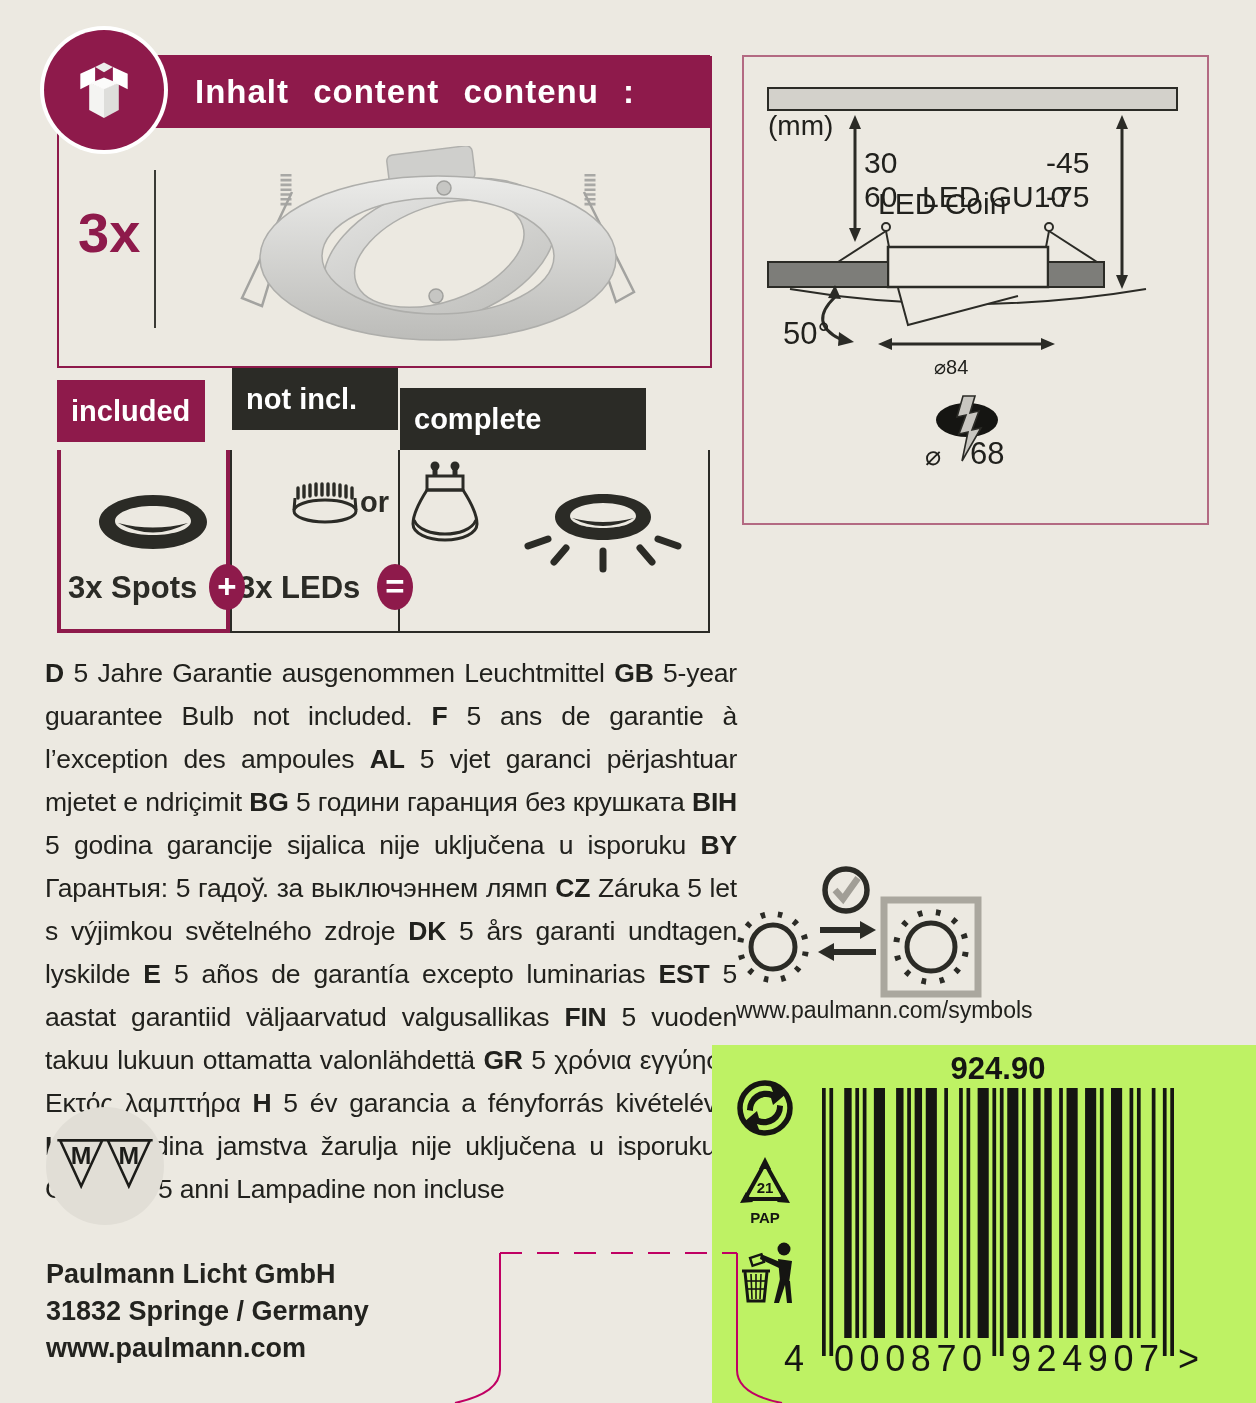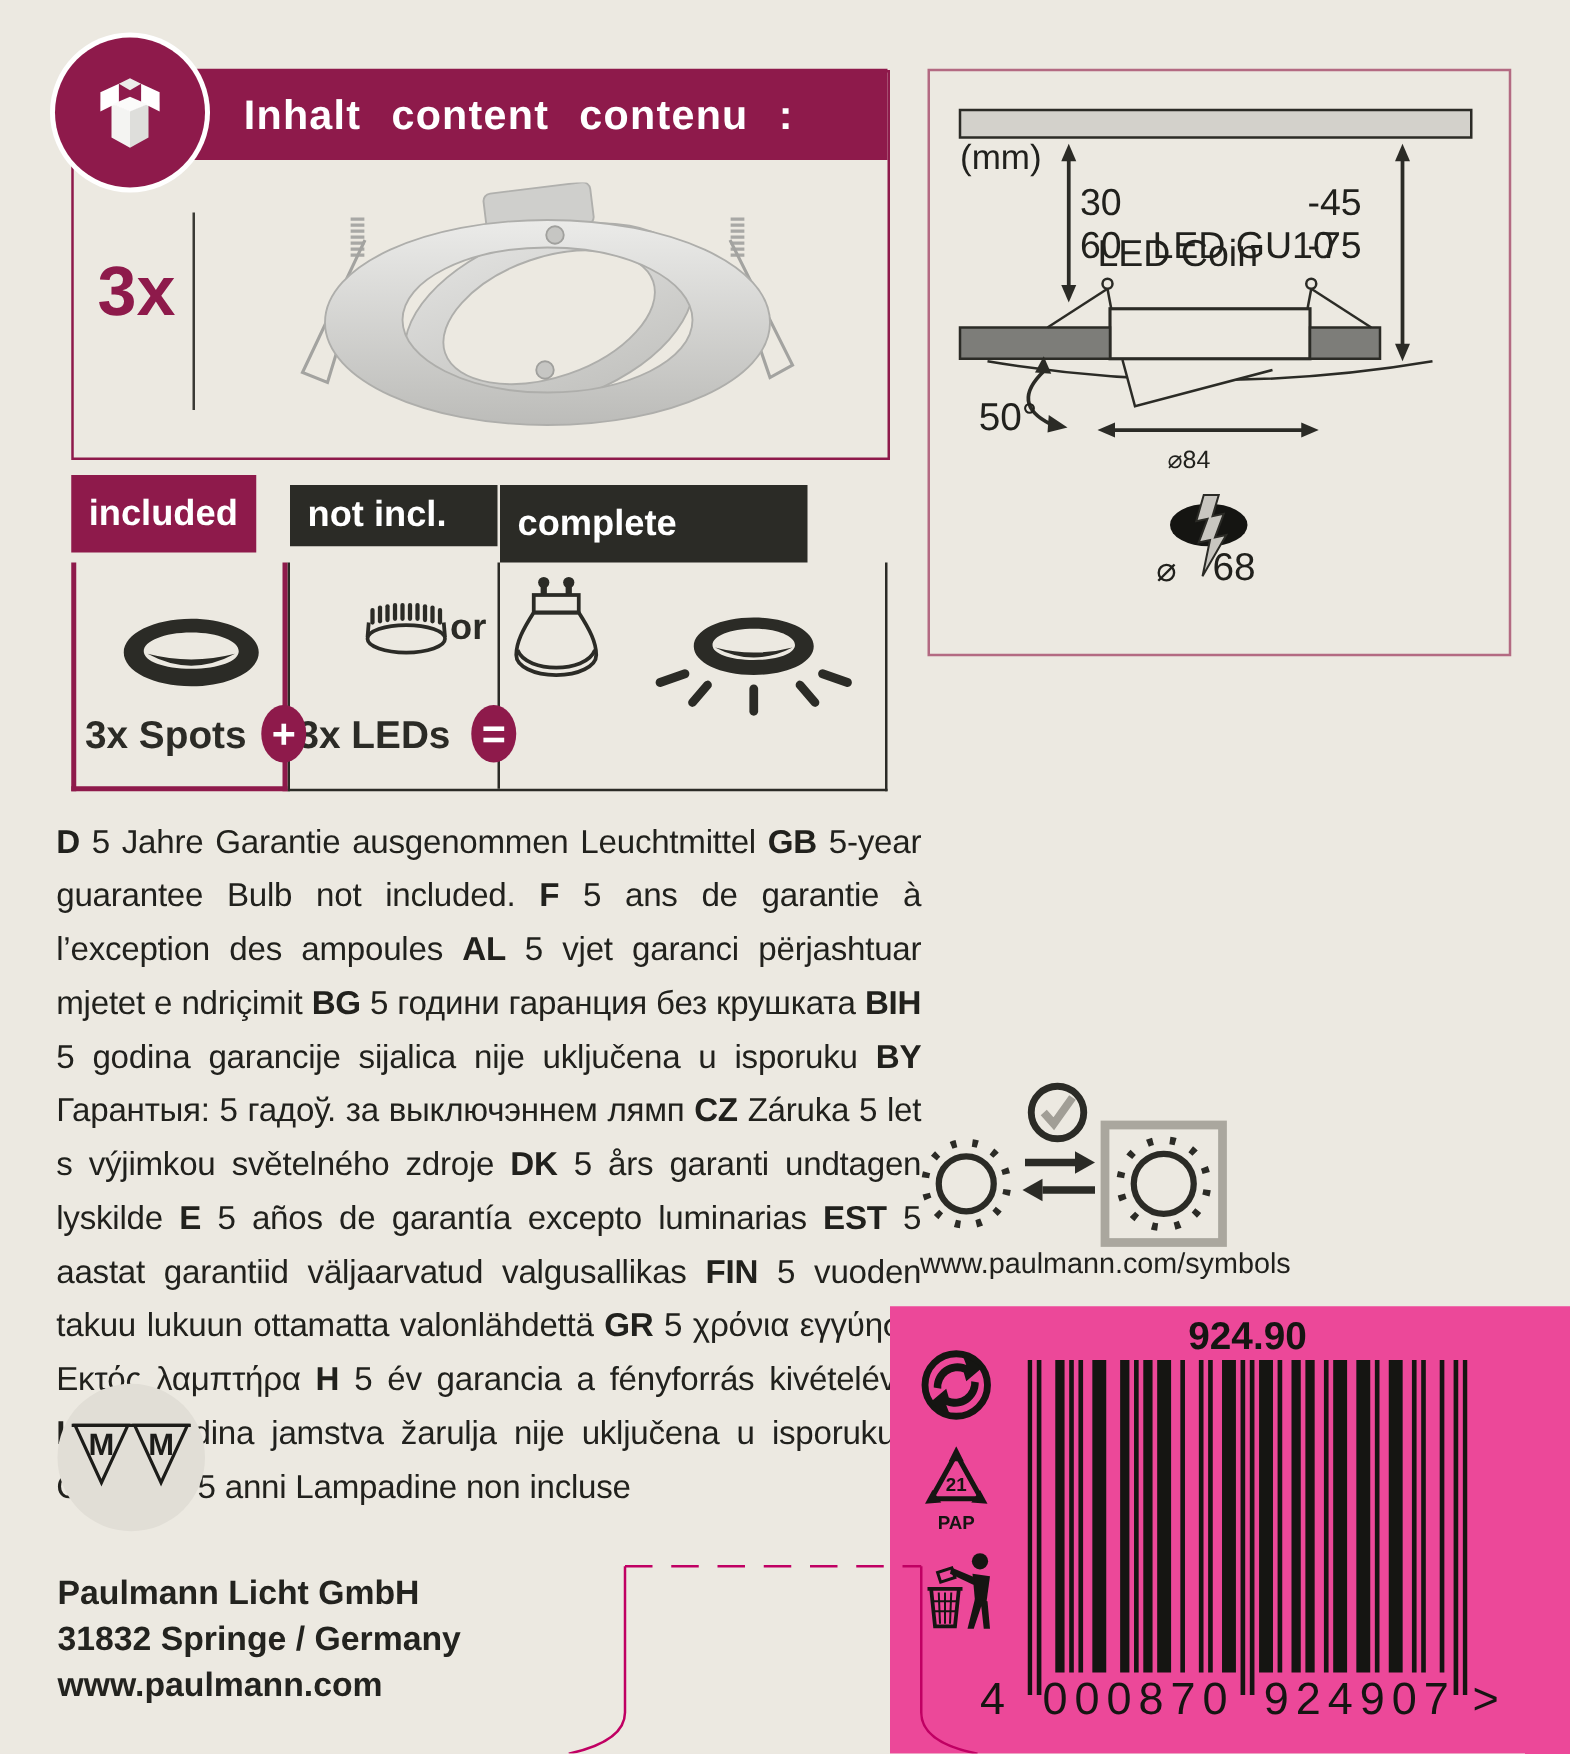--- a/index.html
+++ b/index.html
@@ -31,21 +31,21 @@
   
   .symbols-url{left:736px;top:997px;font-size:23px;font-weight:500;color:#21211d;}
   .gray-circle{width:118px;height:118px;border-radius:50%;background:#e1ded6;display:flex;align-items:center;justify-content:center;}
   .alu-stack{display:flex;flex-direction:column;align-items:center;color:#1c1c19;}
   .alu-top{font-size:31px;font-weight:700;line-height:30px;}
   .alu-line{width:80px;height:3px;background:#1c1c19;margin:2px 0 3px 0;}
   .alu-word{font-size:30px;font-weight:700;line-height:25px;position:relative;}
   .sparkle{position:absolute;right:-14px;top:-8px;font-size:20px;}
   .address{left:46px;top:1256px;font-size:27px;line-height:37px;font-weight:600;color:#23231f;}
   
-  .white-box{left:712px;top:1045px;width:544px;height:358px;background:#ec4899;}
+  .white-box{left:712px;top:1045px;width:544px;height:358px;background:#bef264;}
   .article-no{left:110px;top:6px;width:352px;text-align:center;font-size:31px;font-weight:600;color:#151512;}
   .bc-digit{font-size:36px;color:#151512;font-weight:400;}
   .bc-digits{display:flex;justify-content:space-between;font-size:36px;color:#151512;}
 </style>
 </head>
 <body>
 
 <div class="page">
 
   <div class="abs content-box"></div>
@@ -141,21 +141,21 @@
   <div class="abs dlabel" style="left:922px;top:180px;font-size:30px;">LED GU10</div>
   <div class="abs dlabel" style="left:1046px;top:180px;font-size:30px;">-75</div>
   <div class="abs dlabel" style="left:783px;top:316px;font-size:31px;">50°</div>
   <div class="abs dlabel" style="left:934px;top:355px;font-size:20px;">⌀84</div>
   <div class="abs dlabel" style="left:925px;top:440px;font-size:27px;">⌀</div>
   <div class="abs dlabel" style="left:970px;top:436px;font-size:31px;">68</div>
 
   <div class="abs th th-accent" style="left:57px;top:380px;width:148px;height:62px;">
     <span>included</span>
   </div>
-  <div class="abs th th-dark" style="left:232px;top:388px;width:166px;height:49px;">
+  <div class="abs th th-dark" style="left:232px;top:368px;width:166px;height:62px;">
     <span>not incl.</span>
   </div>
   <div class="abs th th-dark" style="left:400px;top:388px;width:246px;height:62px;">
     <span>complete</span>
   </div>
   <div class="abs cell-dark" style="left:230px;top:450px;width:480px;height:183px;"></div>
   <div class="abs" style="left:398px;top:450px;width:2px;height:181px;background:#2b2b26;"></div>
   <div class="abs cell-accent" style="left:57px;top:450px;width:173px;height:183px;"></div>
 
   <svg class="abs" style="left:98px;top:494px;" width="110" height="56" viewBox="0 0 110 56">

